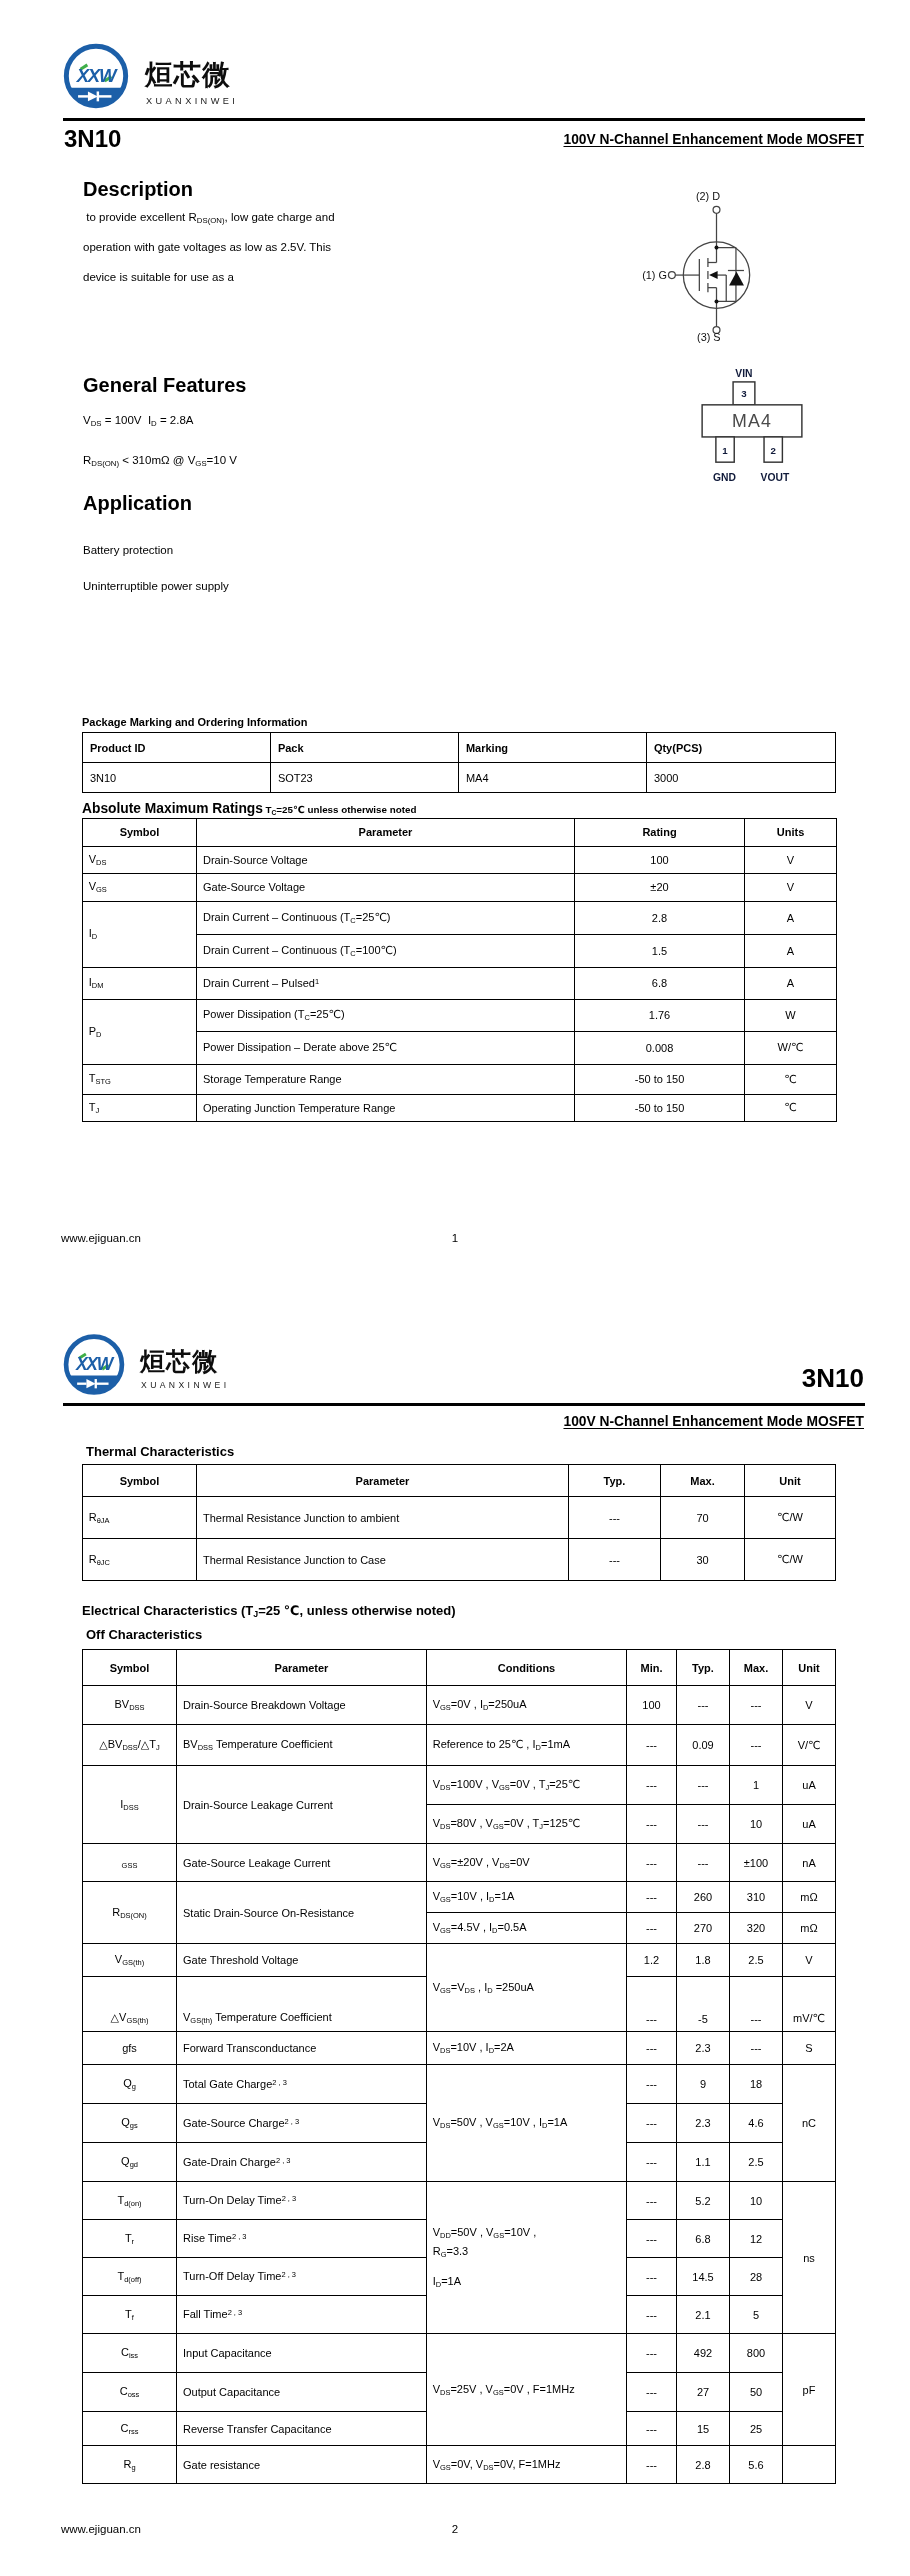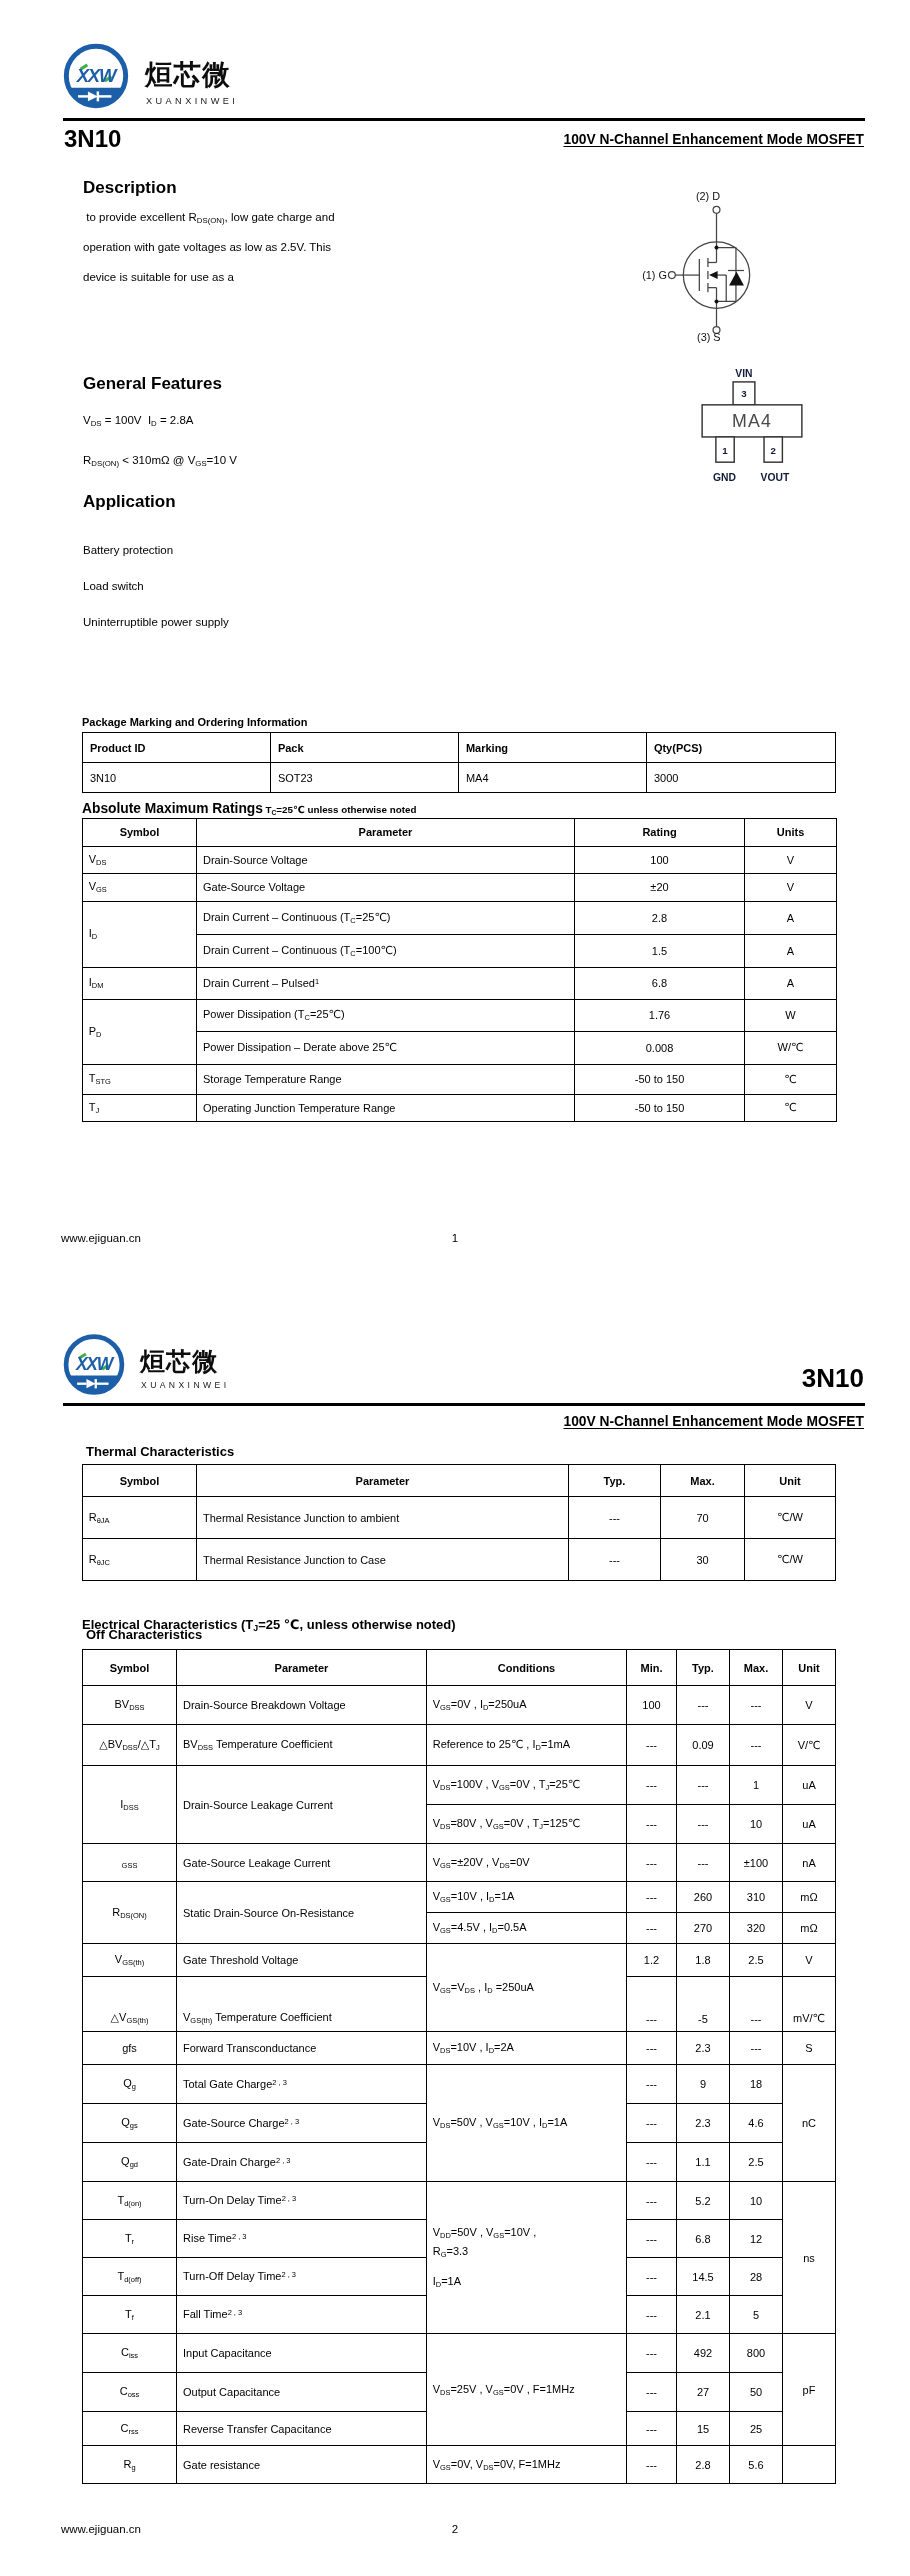--- a/index.html
+++ b/index.html
@@ -6,21 +6,21 @@
   html,body{margin:0;padding:0}
   body{width:910px;height:2576px;position:relative;background:#ffffff;color:#000;
        font-family:"Liberation Sans","DejaVu Sans",sans-serif;}
   .sheet{position:absolute;left:0;width:910px;}
   .abs{position:absolute;}
   .rule{position:absolute;background:#000;height:3.4px;}
   .logo-cn{font-size:27.5px;font-weight:700;letter-spacing:1.1px;color:#0d0d0d;}
   .logo-en{font-size:9.2px;letter-spacing:3.4px;color:#1a1a1a;}
   .part-big{font-weight:700;}
   .subtitle{font-weight:700;font-size:13.8px;text-decoration:underline;text-underline-offset:2.3px;}
-  .h-section{font-weight:700;font-size:17px;}
+  .h-section{font-weight:700;font-size:20px;}
   .h-small{font-weight:700;font-size:11px;}
   .h-table{font-weight:700;font-size:13.8px;}
   .h-note{font-weight:700;font-size:9.8px;}
   .body-line{font-size:11.5px;white-space:pre-wrap;}
   .desc-lines div{height:30px;line-height:30px;}
   .feat-lines div{height:40px;line-height:40px;}
   .app-lines div{height:36px;line-height:36px;}
   table.t{position:absolute;border-collapse:collapse;table-layout:fixed;font-size:11px;}
   .t th,.t td{border:1.1px solid #000;padding:1.1px 3.4px;overflow:hidden;vertical-align:middle;}
   .t th{font-weight:700;text-align:center;}
@@ -118,21 +118,20 @@
     <text x="115" y="104" font-size="31" fill="#4a4a4a" text-anchor="middle" letter-spacing="2">MA4</text>
     <text x="68" y="151" font-size="17" font-weight="bold" fill="#101a3a" text-anchor="middle">1</text>
     <text x="152" y="151" font-size="17" font-weight="bold" fill="#101a3a" text-anchor="middle">2</text>
     <text x="67" y="198" font-size="18" font-weight="bold" fill="#101a3a" text-anchor="middle">GND</text>
     <text x="155" y="198" font-size="18" font-weight="bold" fill="#101a3a" text-anchor="middle">VOUT</text>
   </svg>
 
   <div class="abs h-section" style="left:83px;top:492px;">Application</div>
   <div class="abs app-lines" style="left:83px;top:532px;width:367px;">
     <div class="body-line">Battery protection</div>
-    <div class="body-line">Load switch</div>
     <div class="body-line">Uninterruptible power supply</div>
   </div>
 
   <div class="abs h-small" style="left:82px;top:716px;">Package Marking and Ordering Information</div>
   <table class="t" style="left:82px;top:732px;width:753px;">
     <colgroup>
         <col style="width:188px">
         <col style="width:188px">
         <col style="width:188px">
         <col style="width:189px">
@@ -277,21 +276,21 @@
     <tr style="height:42px">
       <td class="sym">R<sub>θJC</sub></td>
       <td class="par">Thermal Resistance Junction to Case</td>
       <td class="num">---</td>
       <td class="num">30</td>
       <td class="num">℃/W</td>
     </tr>
   </tbody>
     </table>
 
-  <div class="abs" style="left:82px;top:329px;font-weight:700;font-size:13px;">Electrical Characteristics (T<sub>J</sub>=25 ℃, unless otherwise noted)</div>
+  <div class="abs" style="left:82px;top:315px;font-weight:700;font-size:13px;">Electrical Characteristics (T<sub>J</sub>=25 ℃, unless otherwise noted)</div>
   <div class="abs" style="left:86px;top:339px;font-weight:700;font-size:13px;">Off Characteristics</div>
 
   <table class="t" style="left:82px;top:361px;width:753px;">
     <colgroup>
         <col style="width:94px">
         <col style="width:250px">
         <col style="width:200px">
         <col style="width:50px">
         <col style="width:53px">
         <col style="width:53px">

